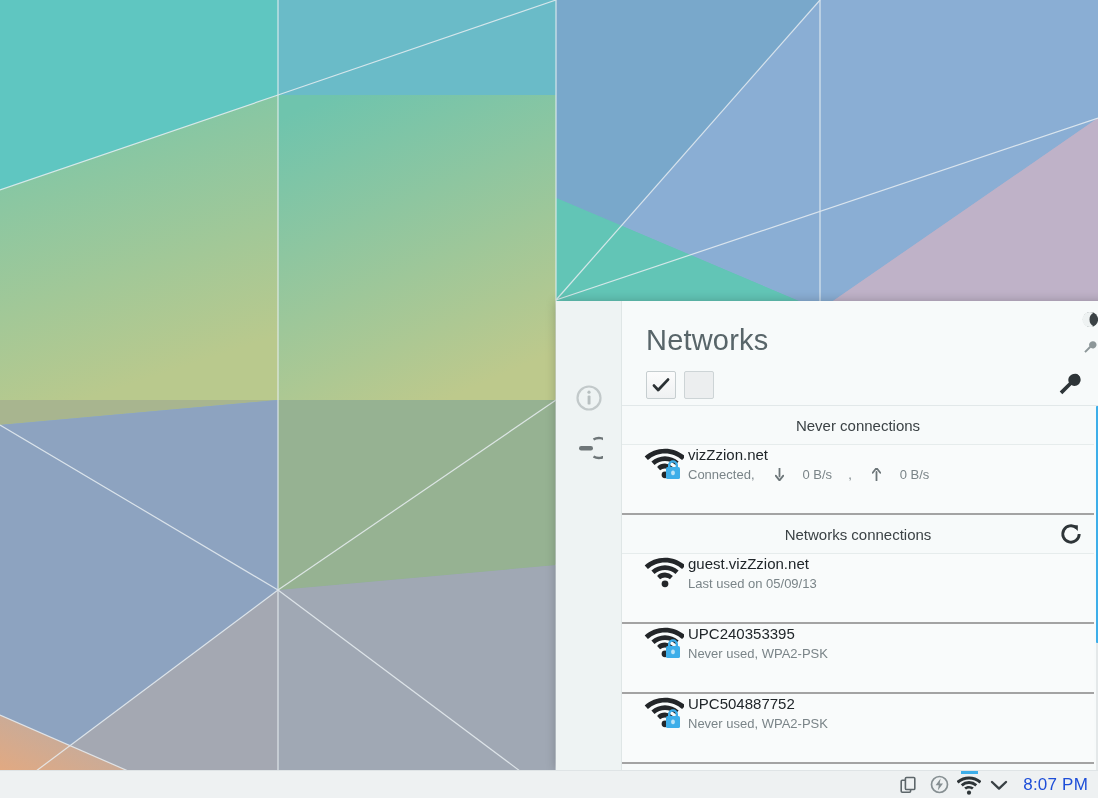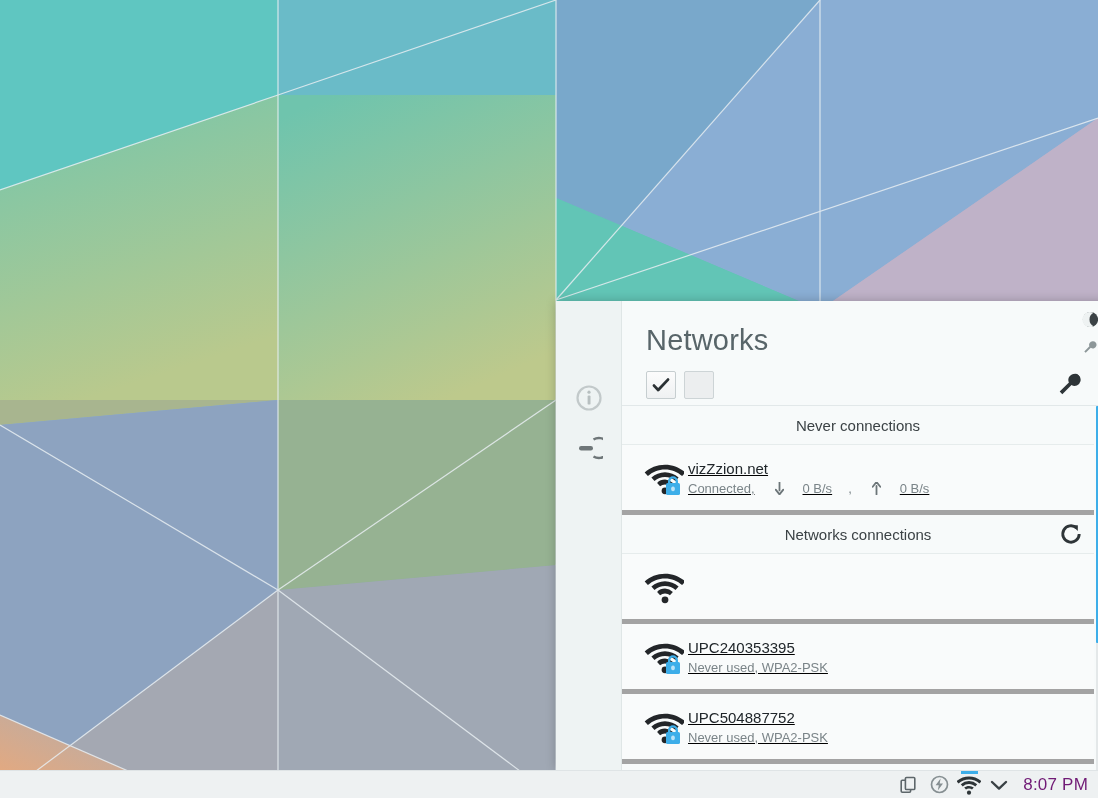--- a/index.html
+++ b/index.html
@@ -140,26 +140,25 @@
     position: absolute;
     right: 10px; top: 50%;
     transform: translateY(-50%);
     width: 26px; height: 26px;
     display: flex; align-items: center; justify-content: center;
     cursor: pointer;
   }
   .net-row {
     height: 70px;
     display: flex;
-    align-items: center;
+    align-items: flex-start;
     padding: 0 14px 0 22px;
-    border-bottom: 5px solid #a3a3a3;
+    border-bottom: 2px solid #a3a3a3;
     background: #f9fbfb;
     cursor: pointer;
-    text-decoration: underline;
   }
   .net-icon { width: 44px; flex: 0 0 44px; display:flex; align-items:center; justify-content:flex-start;}
   .net-text { min-width: 0; }
   .net-name {
     font-size: 15px;
     color: #20262a;
     line-height: 19px;
     white-space: nowrap;
   }
   .net-sub {
@@ -218,21 +217,21 @@
   }
   .tray-ico.active::before {
     content: "";
     position: absolute;
     top: -1px; left: 7px;
     width: 17px; height: 3px;
     background: #3daee9;
   }
   #clock {
     font-size: 17px;
-    color: #701a75;
+    color: #1d4ed8;
     margin-left: 9px;
     padding-right: 2px;
     letter-spacing: 0.2px;
     cursor: pointer;
   }
 </style>
 </head>
 <body>
 
 <div id="screen">
@@ -482,20 +481,24 @@
 
           <div class="net-row">
             <div class="net-icon">
               <svg width="40" height="34" viewBox="0 0 40 34">
                 <path d="M20 7.5c6.6 0 12.6 2.5 17.1 6.6l3.2-3.6C35.1 5.7 28 2.7 20 2.7S4.9 5.7-0.3 10.5l3.2 3.6C7.4 10 13.4 7.5 20 7.5z" fill="#232629" transform="translate(1,1)"></path>
                 <path d="M20 15c4 0 7.7 1.5 10.5 4l3.1-3.5A21.3 21.3 0 0 0 20 10.2 21.3 21.3 0 0 0 6.4 15.5l3.1 3.5A16.2 16.2 0 0 1 20 15z" fill="#232629" transform="translate(1,1)"></path>
                 <path d="M20 22.4c1.9 0 3.6.7 4.9 1.9l3-3.4A12 12 0 0 0 20 17.6c-3 0-5.8 1.1-7.9 3.3l3 3.4a7.2 7.2 0 0 1 4.9-1.9z" fill="#232629" transform="translate(1,1)"></path>
                 <circle cx="21" cy="29.8" r="3.4" fill="#232629"></circle>
               </svg>
             </div>
+            <div class="net-text">
+              <div class="net-name">guest.vizZzion.net</div>
+              <div class="net-sub">Last used on 05/09/13</div>
+            </div>
           </div>
 
           <div class="net-row">
             <div class="net-icon">
               <svg width="40" height="34" viewBox="0 0 40 34">
                 <path d="M20 7.5c6.6 0 12.6 2.5 17.1 6.6l3.2-3.6C35.1 5.7 28 2.7 20 2.7S4.9 5.7-0.3 10.5l3.2 3.6C7.4 10 13.4 7.5 20 7.5z" fill="#232629" transform="translate(1,1)"></path>
                 <path d="M20 15c4 0 7.7 1.5 10.5 4l3.1-3.5A21.3 21.3 0 0 0 20 10.2 21.3 21.3 0 0 0 6.4 15.5l3.1 3.5A16.2 16.2 0 0 1 20 15z" fill="#232629" transform="translate(1,1)"></path>
                 <path d="M20 22.4c1.9 0 3.6.7 4.9 1.9l3-3.4A12 12 0 0 0 20 17.6c-3 0-5.8 1.1-7.9 3.3l3 3.4a7.2 7.2 0 0 1 4.9-1.9z" fill="#232629" transform="translate(1,1)"></path>
                 <circle cx="21" cy="29.8" r="3.4" fill="#232629"></circle>
                 <g transform="translate(22,16)">

